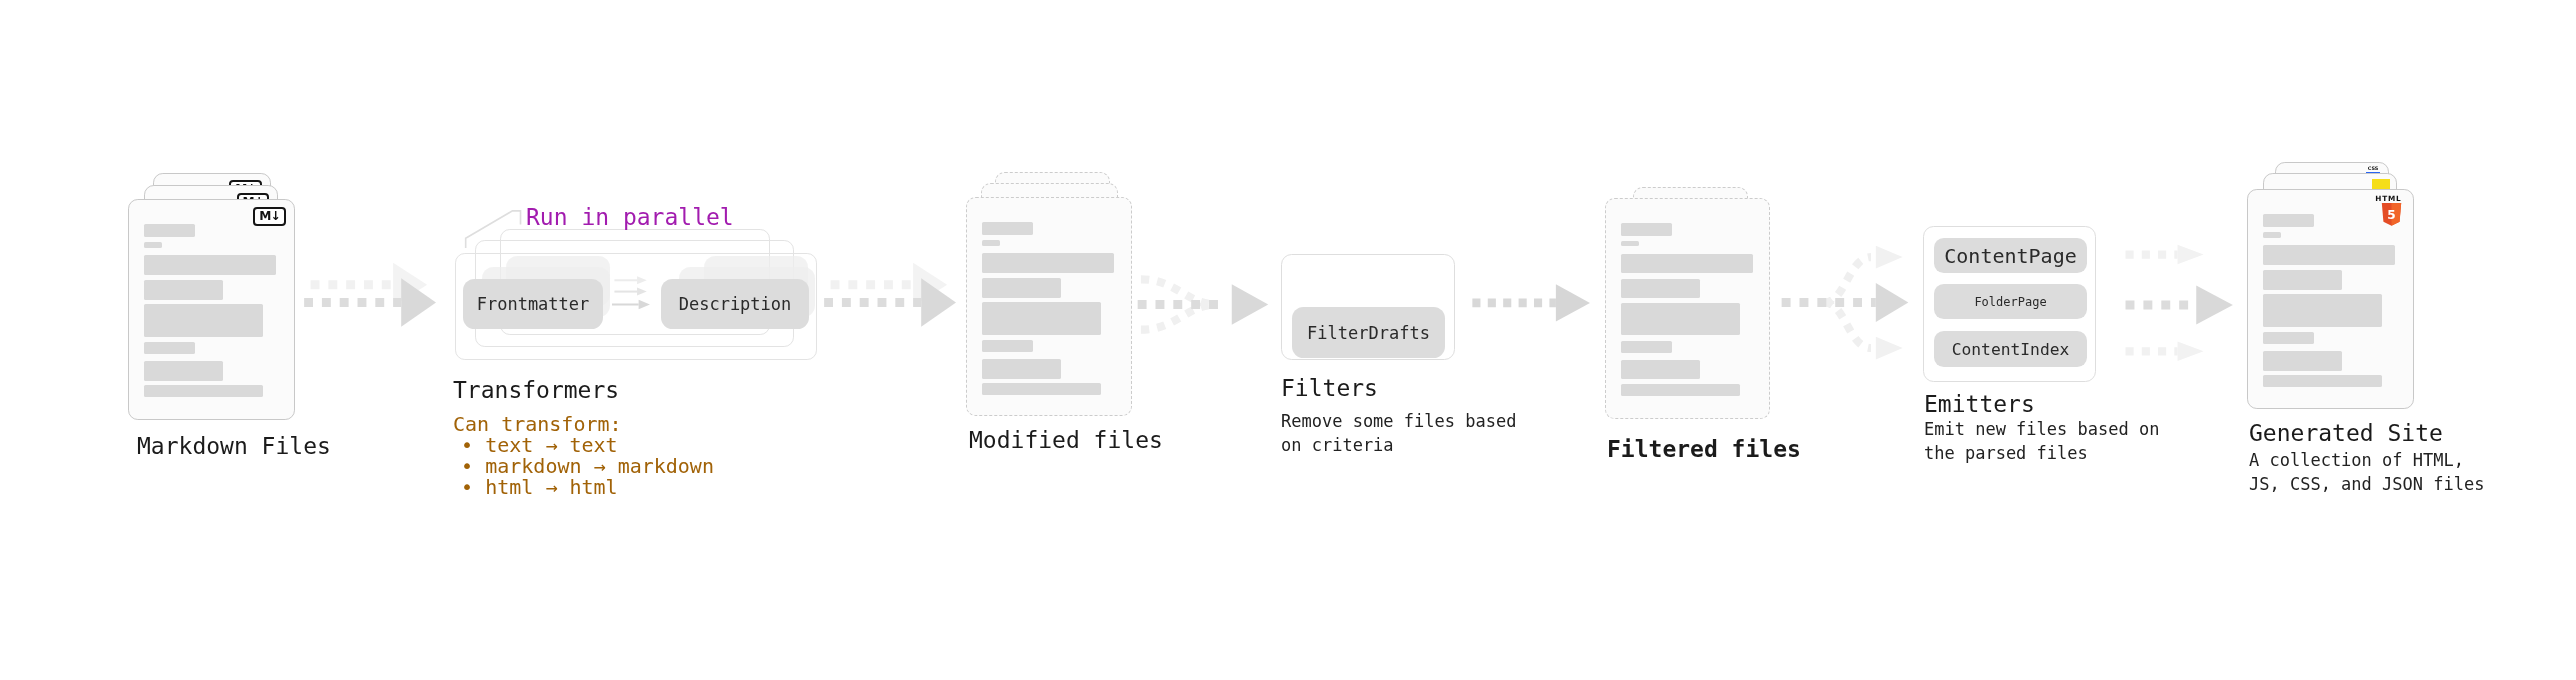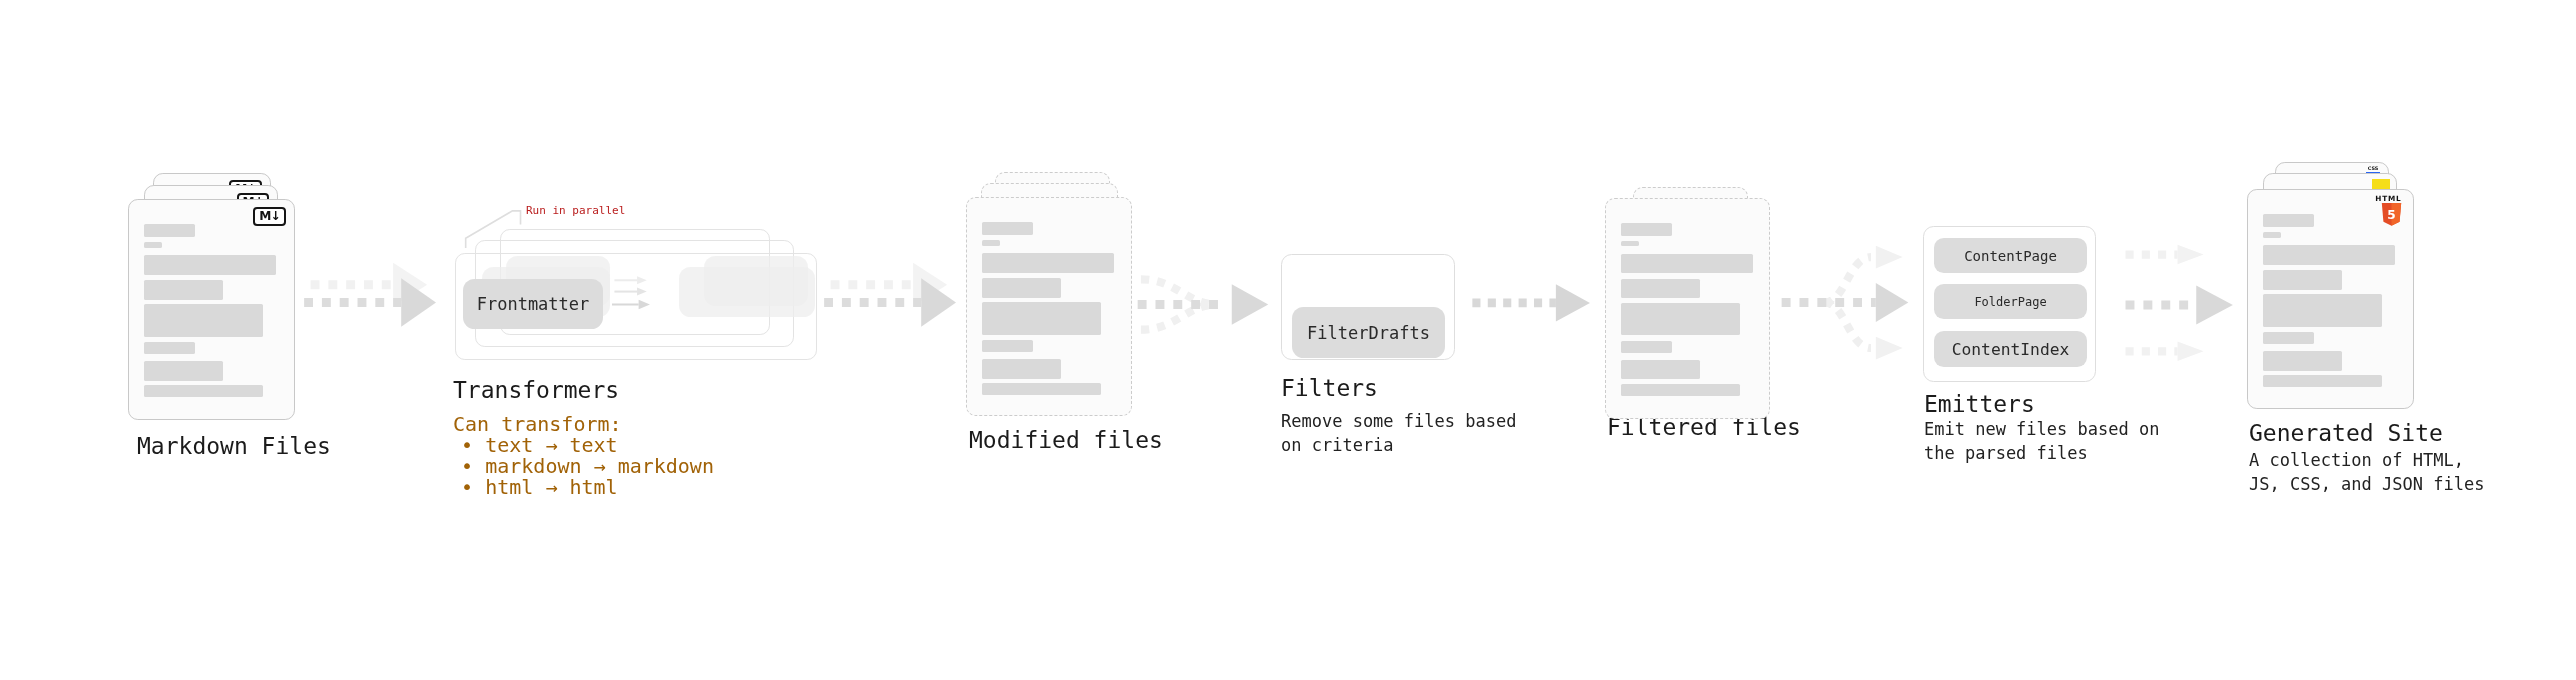--- a/index.html
+++ b/index.html
@@ -31,21 +31,21 @@
   .pill{position:absolute;background:#dcdcdc;border-radius:11.4px;display:flex;align-items:center;justify-content:center;
         font-size:17px;color:#2a2a2a;box-sizing:border-box;}
   .ghost{position:absolute;background:#ededed;opacity:.75;border-radius:11.4px;}
 
   .panel{position:absolute;border:1.6px solid #dedede;border-radius:10.6px;background:#ffffff;box-sizing:border-box;}
 
   
   .title{position:absolute;font-size:23px;color:#1b1b1b;white-space:nowrap;}
   .sub{position:absolute;font-size:17px;line-height:23.6px;color:#222;white-space:pre-line;}
   .bullets{position:absolute;font-size:20px;line-height:21px;color:#a16207;white-space:nowrap;}
-  .note{position:absolute;font-size:11px;color:#b91c1c;white-space:nowrap;text-align:center;}
+  .note{position:absolute;font-size:23px;color:#a21caf;white-space:nowrap;text-align:center;}
   svg{position:absolute;overflow:visible;}
 </style>
 </head>
 <body>
 
 <div class="canvas">
 
   <div class="abs" style="left:128px;top:162px;width:167px;height:260px;">
     <div class="sheet" style="left:25px;top:10.6px;width:118px;height:130px;z-index:1;">
       <div class="md-badge">M↓</div>
@@ -86,20 +86,21 @@
   <svg style="left:612px;top:273px;" width="42" height="42" viewBox="0 0 52 52">
     <line x1="3" y1="9" x2="31" y2="9" stroke="#ececec" stroke-width="2.5"></line>
       <polygon points="31,4 43,9 31,14" fill="#ececec"></polygon>
     <line x1="3" y1="23" x2="31" y2="23" stroke="#e4e4e4" stroke-width="2.5"></line>
       <polygon points="31,18 43,23 31,28" fill="#e4e4e4"></polygon>
     <line x1="0" y1="39" x2="33" y2="39" stroke="#d8d8d8" stroke-width="2.5"></line>
       <polygon points="33,33 47,39 33,45" fill="#d8d8d8"></polygon>
   </svg>
 
   <div class="pill" style="left:463px;top:279px;width:140px;height:50px;">Frontmatter</div>
+  <div class="pill" style="left:661px;top:279px;width:148px;height:50px;">Description</div>
 
   <svg style="left:459px;top:202px;" width="69" height="50" viewBox="0 0 85 62">
     <polyline points="8,57 8,45 66,11 76,11 76,28" fill="none" stroke="#dedede" stroke-width="2"></polyline>
   </svg>
   <div class="note" style="left:526px;top:204px;">Run in parallel</div>
 
   <div class="title" style="left:453px;top:377px;">Transformers</div>
   <div class="bullets" style="left:453px;top:414px;">
     <div>Can transform:</div>
     <div style="padding-left:8.1px;">• text → text</div>
@@ -154,33 +155,33 @@
       <div class="ln" style="top:24.4px;width:51px;height:13px;"></div>
       <div class="ln" style="top:42px;width:18.7px;height:5.7px;"></div>
       <div class="ln" style="top:55px;width:132px;height:19.5px;"></div>
       <div class="ln" style="top:80px;width:79px;height:19.5px;"></div>
       <div class="ln" style="top:104px;width:119px;height:32.5px;"></div>
       <div class="ln" style="top:142px;width:51px;height:12.2px;"></div>
       <div class="ln" style="top:161px;width:79px;height:19.5px;"></div>
       <div class="ln" style="top:185px;width:119px;height:12.2px;"></div>
     </div>
   </div>
-  <div class="title" style="left:1607px;top:414px;">Filtered files</div>
+  <div class="title" style="left:1607px;top:436px;font-weight:bold;">Filtered files</div>
 
   <svg style="left:1780px;top:244px;" width="134" height="122" viewBox="0 0 165 150">
     <path d="M55,72 C80,72 85,16 112,16" fill="none" stroke="#efefef" stroke-width="10" stroke-dasharray="10 10"></path>
     <path d="M55,72 C80,72 85,128 112,128" fill="none" stroke="#efefef" stroke-width="10" stroke-dasharray="10 10"></path>
     <polygon points="118,2 151,16 118,30" fill="#f1f1f1"></polygon>
     <polygon points="118,114 151,128 118,142" fill="#f1f1f1"></polygon>
     <line x1="2" y1="72" x2="118" y2="72" stroke="#dcdcdc" stroke-width="11" stroke-dasharray="11 11"></line>
     <polygon points="118,48 158,72 118,96" fill="#d9d9d9"></polygon>
   </svg>
 
   <div class="panel" style="left:1923px;top:226px;width:173px;height:156px;"></div>
-  <div class="pill" style="left:1934px;top:238px;width:153px;height:35px;border-radius:9.8px;font-size:14px;">ContentPage</div>
+  <div class="pill" style="left:1934px;top:238px;width:153px;height:35px;border-radius:9.8px;font-size:20px;">ContentPage</div>
   <div class="pill" style="left:1934px;top:284px;width:153px;height:35px;border-radius:9.8px;font-size:12px;">FolderPage</div>
   <div class="pill" style="left:1934px;top:331px;width:153px;height:36px;border-radius:9.8px;font-size:16.3px;">ContentIndex</div>
   <div class="title" style="left:1924px;top:391px;">Emitters</div>
   <div class="sub" style="left:1924px;top:418px;">Emit new files based on
 the parsed files</div>
 
   <svg style="left:2119px;top:244px;" width="122" height="122" viewBox="0 0 150 150">
     <line x1="8" y1="13" x2="72" y2="13" stroke="#f1f1f1" stroke-width="10" stroke-dasharray="10 10"></line>
     <polygon points="72,1 104,13 72,25" fill="#f2f2f2"></polygon>
     <line x1="8" y1="75" x2="95" y2="75" stroke="#dcdcdc" stroke-width="11" stroke-dasharray="11 11"></line>

